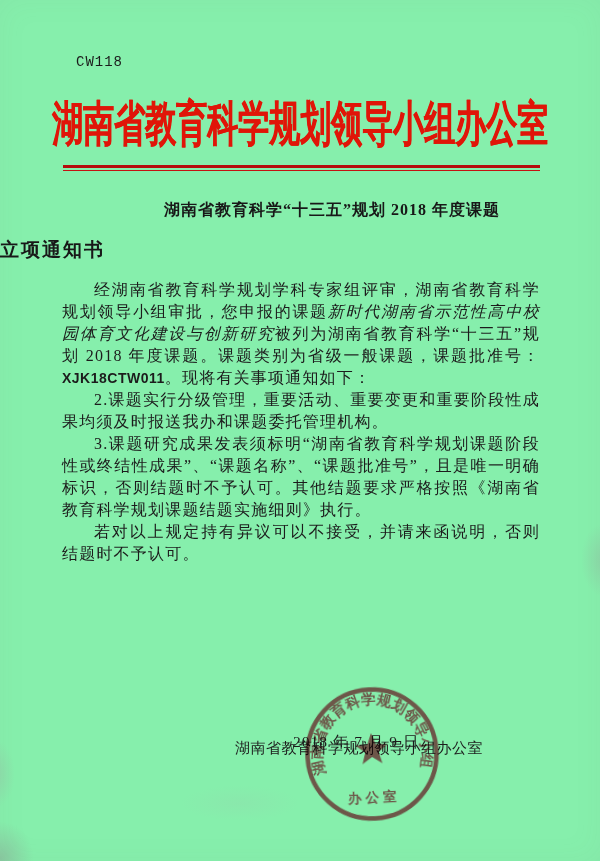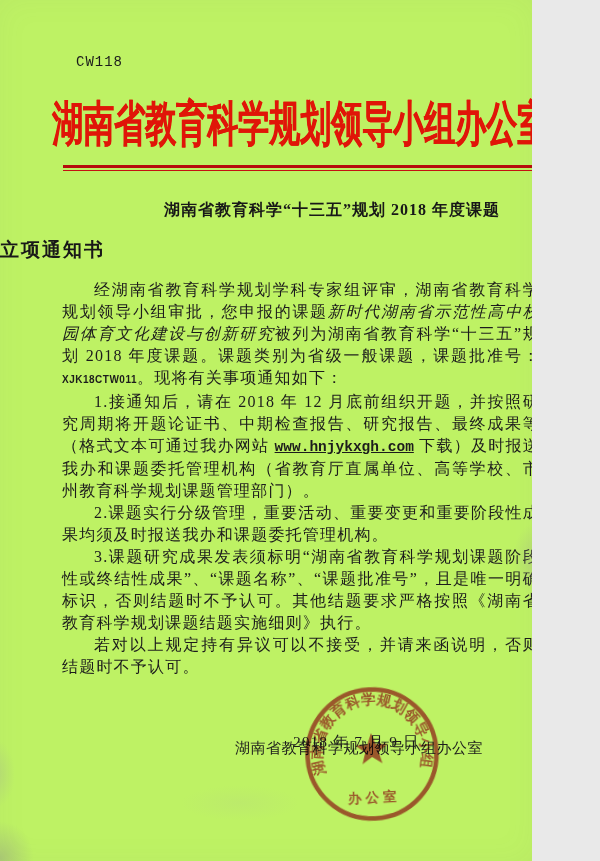--- a/index.html
+++ b/index.html
@@ -2,22 +2,22 @@
 <html><head>
 <meta charset="utf-8">
 <style>
   html,body{margin:0;padding:0;}
   body{
     width:600px;height:861px;
     background:#e9e9e9;
     font-family:"Liberation Serif","DejaVu Serif",serif;
   }
   .page{
-    position:relative;width:532px;height:861px;overflow:hidden;
-    background:#bef264;
+    position:relative;width:600px;height:861px;overflow:hidden;
+    background:#86efac;
     box-shadow:inset 0 0 30px rgba(120,120,120,.06);
   }
   
   .smudge-bl{position:absolute;left:-8px;bottom:-6px;width:42px;height:46px;
     background:radial-gradient(ellipse at 20% 80%,rgba(140,140,140,.38),rgba(140,140,140,0) 70%);}
   .smudge-r{position:absolute;right:-4px;top:525px;width:22px;height:70px;
     background:radial-gradient(ellipse at 100% 50%,rgba(150,150,150,.30),rgba(150,150,150,0) 75%);}
   .smudge-l{position:absolute;left:-4px;top:742px;width:18px;height:64px;
     background:radial-gradient(ellipse at 0% 50%,rgba(160,160,160,.28),rgba(160,160,160,0) 75%);}
   .smudge-bm{position:absolute;left:180px;bottom:40px;width:120px;height:36px;
@@ -47,21 +47,21 @@
 
   .body-text{position:absolute;top:279px;left:62px;width:478px;color:#1c1c1c;}
   .addressee{font-size:18px;font-weight:bold;letter-spacing:1px;margin:0 0 5px 0;}
   .para{
     margin:0;font-size:16px;line-height:22px;letter-spacing:1.2px;
     text-align:justify;text-indent:2em;
   }
   .project-title{font-style:italic;}
   .approval-code{
     font-family:"Liberation Sans","DejaVu Sans",sans-serif;
-    font-weight:bold;font-size:10px;letter-spacing:0.5px;
+    font-weight:bold;font-size:14px;letter-spacing:0.5px;
   }
   .doc-url{
     font-family:"Liberation Mono","DejaVu Sans Mono",monospace;
     font-weight:bold;font-size:14.5px;text-decoration:underline;letter-spacing:0;
   }
   .sig-org{position:absolute;top:739px;left:235px;font-size:15px;color:#1c1c1c;letter-spacing:0.5px;white-space:nowrap;}
   .sig-date{position:absolute;top:732px;left:293px;font-size:15.5px;color:#1c1c1c;letter-spacing:1px;white-space:nowrap;}
 
   .seal{
     position:absolute;left:302px;top:684px;width:140px;height:140px;
@@ -86,21 +86,20 @@
     <div class="thin"></div>
   </div>
 
   <div class="subtitle1">湖南省教育科学“十三五”规划 2018 年度课题</div>
   <div class="subtitle2">立项通知书</div>
 
   <div class="body-text">
 
     <p class="para"><span>经湖南省教育科学规划学科专家组评审，湖南省教育科学规划领导小组审批，您申报的课题</span><span class="project-title">新时代湖南省示范性高中校园体育文化建设与创新研究</span><span>被列为湖南省教育科学“十三五”规划 2018 年度课题。课题类别为省级一般课题，课题批准号：</span><span class="approval-code">XJK18CTW011</span><span>。现将有关事项通知如下：</span></p>
 
-    <p class="para"><span>1.接通知后，请在 2018 年 12 月底前组织开题，并按照研究周期将开题论证书、中期检查报告、研究报告、最终成果等（格式文本可通过我办网站 </span><span class="doc-url">www.hnjykxgh.com</span><span> 下载）及时报送我办和课题委托管理机构（省教育厅直属单位、高等学校、市州教育科学规划课题管理部门）。</span></p>
 
     <p class="para">2.课题实行分级管理，重要活动、重要变更和重要阶段性成果均须及时报送我办和课题委托管理机构。</p>
 
     <p class="para">3.课题研究成果发表须标明“湖南省教育科学规划课题阶段性或终结性成果”、“课题名称”、“课题批准号”，且是唯一明确标识，否则结题时不予认可。其他结题要求严格按照《湖南省教育科学规划课题结题实施细则》执行。</p>
 
     <p class="para">若对以上规定持有异议可以不接受，并请来函说明，否则结题时不予认可。</p>
   </div>
 
   <div class="sig-org">湖南省教育科学规划领导小组办公室</div>
   <div class="sig-date">2018 年 7 月 9 日</div>

